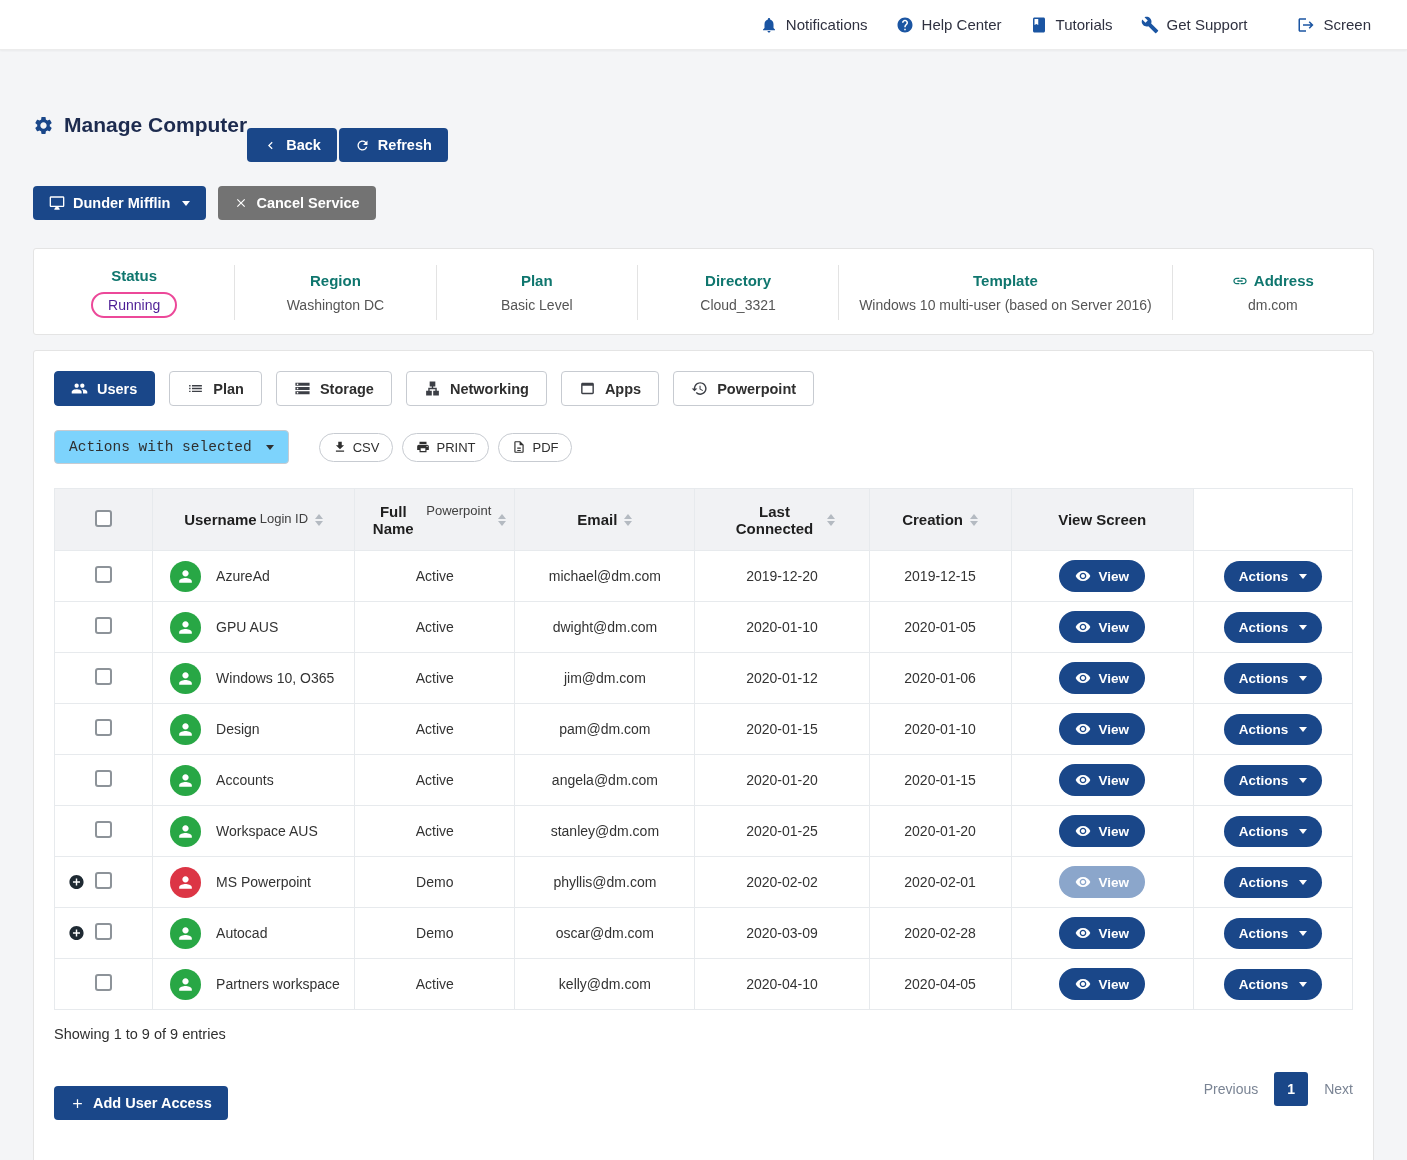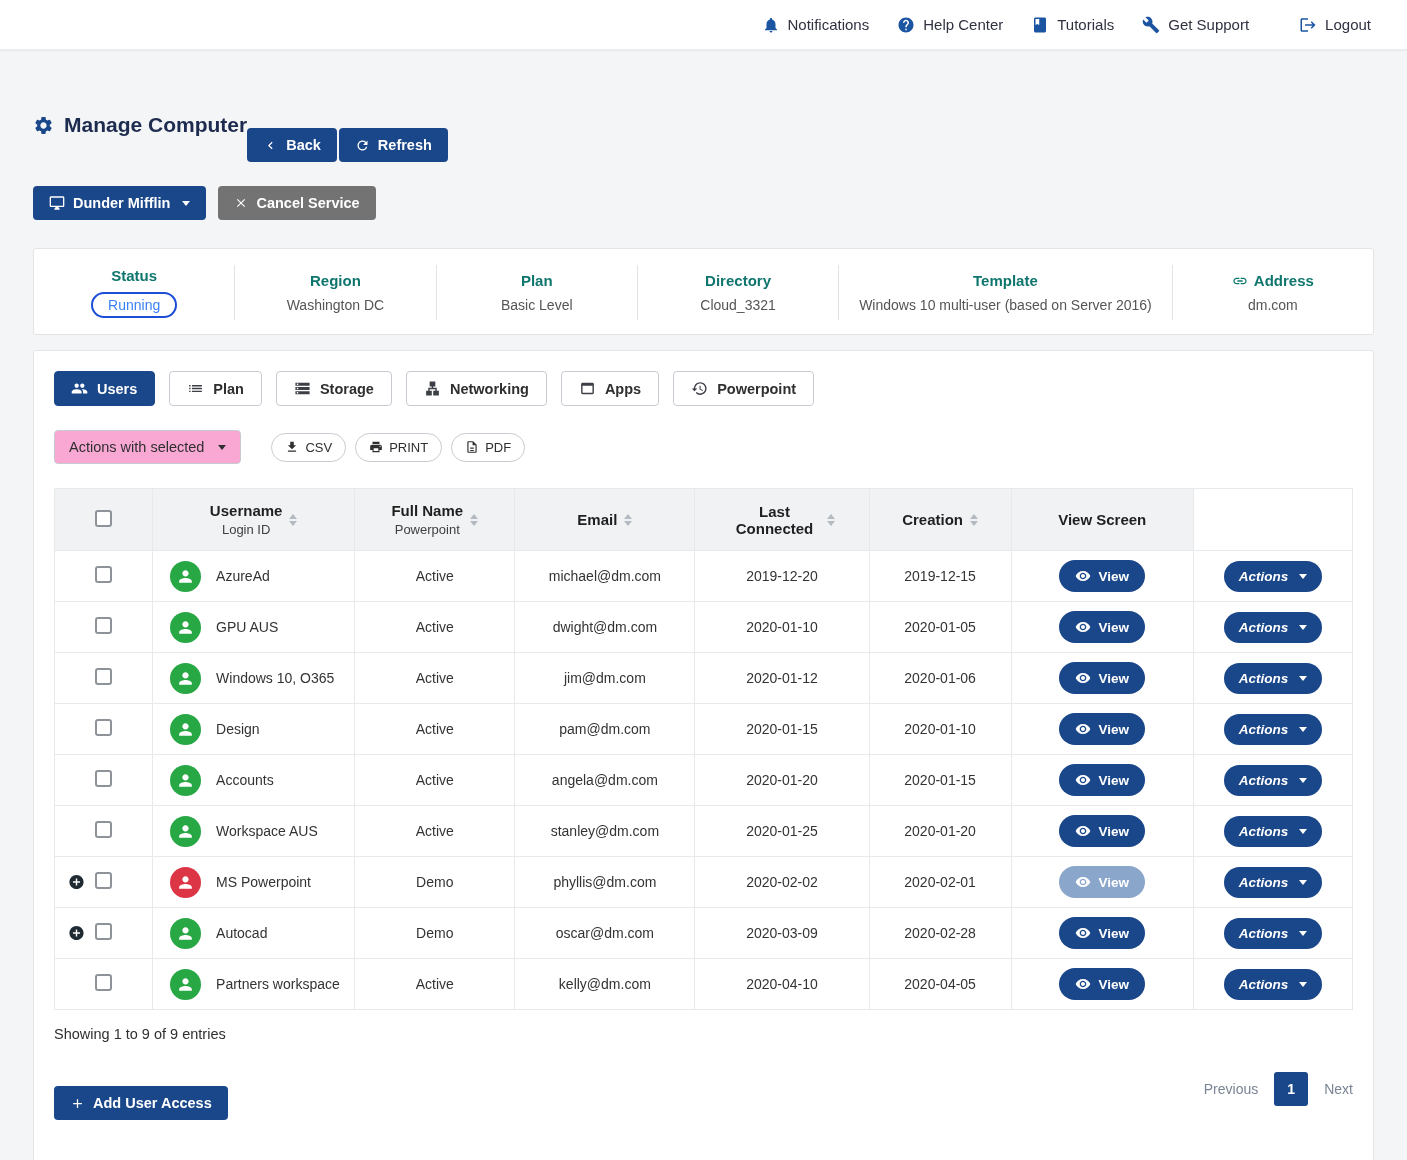--- a/index.html
+++ b/index.html
@@ -33,55 +33,55 @@
 
   
   .info-card { background:#fff; border:1px solid #e4e4e4; border-radius:3px; display:flex;
                padding:16px 0 14px; margin-bottom:15px; align-items:stretch; }
   .info-item { flex:1; text-align:center; border-right:1px solid #e3e3e3; padding:2px 12px;
                display:flex; flex-direction:column; gap:8px; justify-content:center; }
   .info-item.wide { flex:1.75; }
   .info-item:last-child { border-right:none; }
   .info-label { font-weight:bold; font-size:15px; color:#0f766e; display:flex; justify-content:center; align-items:center; gap:6px; }
   .info-value { font-size:14px; color:#555; }
-  .status-pill { display:inline-block; align-self:center; border:2px solid #1d4ed8; border-radius:15px; padding:3px 15px; color:#3b82f6;text-align:center; }
+  .status-pill { display:inline-block; align-self:center; border:2px solid #ec4899; border-radius:15px; padding:3px 15px; color:#4c1d95;text-align:center; }
 
   
   .main-card { background:#fff; border:1px solid #e4e4e4; border-radius:3px; padding:20px; min-height:838px; }
 
   .tabs { display:flex; gap:14px; margin-bottom:24px; }
   .tab { display:inline-flex; align-items:center; gap:9px; border:1px solid #c7cbd1; background:#fff; color:#2f2f2f;
          border-radius:4px; padding:8px 17px; font-size:14.5px; font-weight:bold; cursor:pointer;
          font-family:"Liberation Sans", sans-serif; }
   .tab .ic { color:#3c3f46; }
   .tab.active { background:#1A4789; border-color:#1A4789; color:#fff;padding-left:16px; }
   .tab.active .ic { color:#fff; }
 
   .table-toolbar { display:flex; align-items:center; margin-bottom:24px; }
-  .dropdown-btn { display:inline-flex; align-items:center; gap:10px; border:1px solid #c7cbd1; background:#f9a8d4;
+  .dropdown-btn { display:inline-flex; align-items:center; gap:10px; border:1px solid #c7cbd1; background:#7dd3fc;
                   color:#2f2f2f; border-radius:4px; padding:8px 14px; font-size:14.5px; cursor:pointer;
-                  font-family:Liberation Sans, sans-serif; }
+                  font-family:Liberation Mono, monospace; }
   .export-group { display:flex; gap:9px; margin-left:30px; }
   .pill-btn { display:inline-flex; align-items:center; gap:6px; border:1px solid #c7cbd1; background:#fff;
               color:#2f2f2f; border-radius:16px; padding:6px 13px; font-size:13px; cursor:pointer;
               font-family:"Liberation Sans", sans-serif; }
   .search-input { margin-left:auto; width:198px; height:35px; border:1px solid #c7cbd1; border-radius:18px;
                   padding:0 15px; font-size:14px; color:#333; outline:none; background:#fff;
                   font-family:"Liberation Sans", sans-serif; }
   .search-input::placeholder { color:#9aa0a6; }
 
   
   table { width:100%; border-collapse:collapse; }
   th, td { border:1px solid #e7eaed; font-size:14px; color:#333; text-align:center; vertical-align:middle; }
   thead th { background:#f1f2f4; padding:11px 8px; font-size:15px; font-weight:bold; color:#1f1f1f; height:62px; }
   thead th.actions-header { background:#fff; }
   td { padding:8px 10px; height:51px; }
 
   .th-flex { display:flex; align-items:center; justify-content:center; gap:7px; }
-  .th-labels { display:flex; flex-direction:column; gap:3px; }
+  .th-labels { display:flex; flex-direction:row; gap:3px; }
   .th-sub { font-size:13px; font-weight:normal; color:#3f3f3f; }
   .th-sub:empty { display:none; }
   .narrow .th-label { display:inline-block; max-width:90px; }
 
   .sort-icon { display:inline-flex; flex-direction:column; gap:2px; }
   .sort-icon i { display:block; width:0; height:0; border-left:4px solid transparent; border-right:4px solid transparent; }
   .sort-icon .up { border-bottom:5px solid #b4bac1; }
   .sort-icon .dn { border-top:5px solid #b4bac1; }
 
   .checkbox { display:inline-block; width:17px; height:17px; border:2px solid #8d9399; border-radius:3px; background:#fff; cursor:pointer; }
@@ -92,21 +92,21 @@
   .cell-user .inner { display:flex; align-items:center; gap:15px; padding-left:7px; }
   .avatar { width:31px; height:31px; border-radius:50%; background:#28A745; color:#fff; display:inline-flex;
             align-items:center; justify-content:center; flex:none; }
 
   .view-btn { display:inline-flex; align-items:center; gap:7px; background:#1A4789; color:#fff; border:none;
               border-radius:17px; padding:8px 16px; font-size:13.5px; font-weight:bold; cursor:pointer;
               font-family:"Liberation Sans", sans-serif; }
   .view-btn.disabled { background:#8ba6cb; cursor:default; }
   .actions-btn { display:inline-flex; align-items:center; gap:7px; background:#1A4789; color:#fff; border:none;
                  border-radius:17px; padding:8px 15px; font-size:13.5px; font-weight:bold; cursor:pointer;
-                 font-family:"Liberation Sans", sans-serif;font-style:italic; }
+                 font-family:"Liberation Sans", sans-serif; }
 
   .table-footer-info { margin-top:16px; font-size:14.5px; color:#2f2f2f; }
   .footer-row { display:flex; justify-content:space-between; align-items:flex-start; margin-top:26px; }
   .add-user { margin-top:18px; }
   .pagination { display:flex; align-items:center; gap:16px; margin-top:4px; }
   .page-link { font-size:14px; color:#7a8494; cursor:pointer; }
   .page-current { width:34px; height:34px; background:#1A4789; color:#fff; border-radius:3px; display:inline-flex;
                   align-items:center; justify-content:center; font-size:14px; font-weight:bold; cursor:pointer; }
 </style>
 </head>
@@ -134,21 +134,21 @@
   <div class="topbar-item">
     <svg class="ic" viewBox="0 0 24 24" width="18" height="18">
         <path d="M22.7 19l-9.1-9.1c.9-2.3.4-5-1.5-6.9-2-2-5-2.4-7.4-1.3L9 6 6 9 1.6 4.7C.4 7.1.9 10.1 2.9 12.1c1.9 1.9 4.6 2.4 6.9 1.5l9.1 9.1c.4.4 1 .4 1.4 0l2.3-2.3c.5-.4.5-1.1.1-1.4z"></path>
       </svg>
     <span>Get Support</span>
   </div>
   <div class="topbar-item logout">
     <svg class="ic" viewBox="0 0 24 24" width="18" height="18">
         <path d="M17 7l-1.41 1.41L18.17 11H8v2h10.17l-2.58 2.58L17 17l5-5zM4 5h8V3H4c-1.1 0-2 .9-2 2v14c0 1.1.9 2 2 2h8v-2H4V5z"></path>
       </svg>
-    <span>Logout</span>
+    <span>Screen</span>
   </div>
 </header>
 
 <div class="content">
 
   <div class="page-head">
     <div class="page-title">
       <svg class="ic" viewBox="0 0 24 24" width="21" height="21">
           <path d="M19.14 12.94c.04-.3.06-.61.06-.94 0-.32-.02-.64-.07-.94l2.03-1.58c.18-.14.23-.41.12-.61l-1.92-3.32c-.12-.22-.37-.29-.59-.22l-2.39.96c-.5-.38-1.03-.7-1.62-.94l-.36-2.54c-.04-.24-.24-.41-.48-.41h-3.84c-.24 0-.43.17-.47.41l-.36 2.54c-.59.24-1.13.57-1.62.94l-2.39-.96c-.22-.08-.47 0-.59.22L2.74 8.87c-.12.21-.08.47.12.61l2.03 1.58c-.05.3-.09.63-.09.94s.02.64.07.94l-2.03 1.58c-.18.14-.23.41-.12.61l1.92 3.32c.12.22.37.29.59.22l2.39-.96c.5.38 1.03.7 1.62.94l.36 2.54c.05.24.24.41.48.41h3.84c.24 0 .44-.17.47-.41l.36-2.54c.59-.24 1.13-.56 1.62-.94l2.39.96c.22.08.47 0 .59-.22l1.92-3.32c.12-.22.07-.47-.12-.61l-2.01-1.58zM12 15.6c-1.98 0-3.6-1.62-3.6-3.6s1.62-3.6 3.6-3.6 3.6 1.62 3.6 3.6-1.62 3.6-3.6 3.6z"></path>
         </svg>

